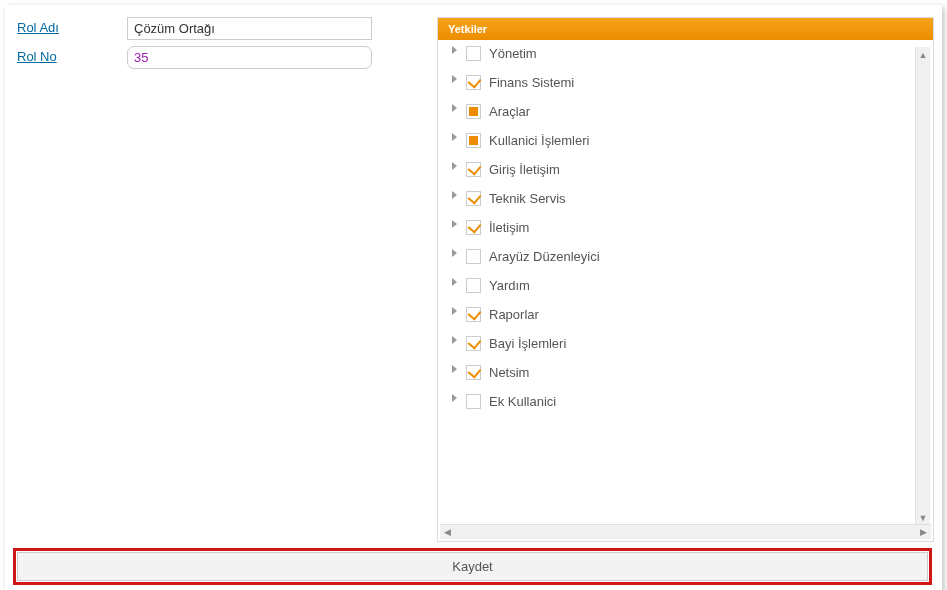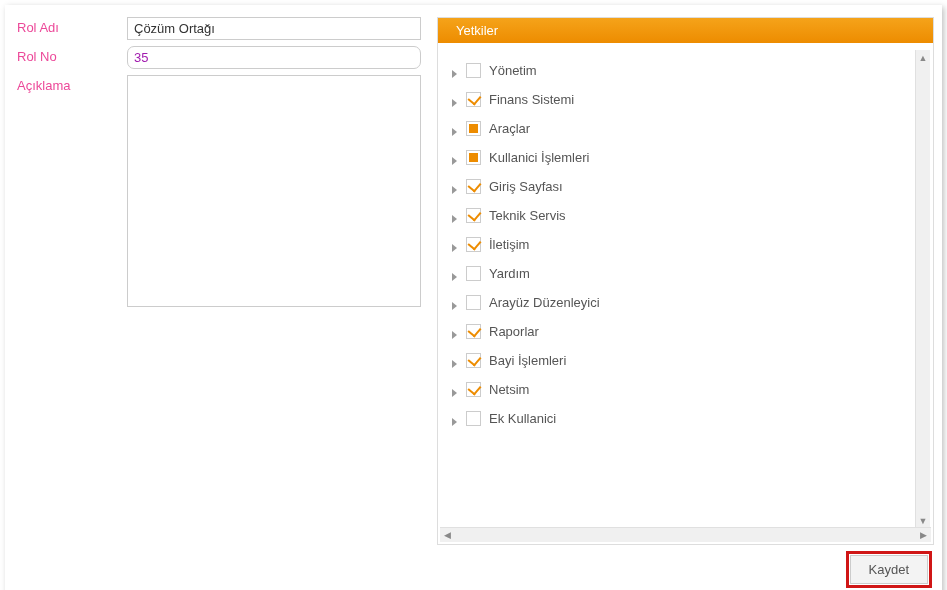--- a/index.html
+++ b/index.html
@@ -27,25 +27,26 @@
       width: 410px;
     }
     .form-row {
       display: flex;
       align-items: flex-start;
       margin-bottom: 6px;
     }
     .form-label {
       width: 110px;
       padding-top: 3px;
-      color: #ec4899;
-      font-size: 13px;
+      color: #0369a1;
+      font-size: 13px;
+      text-decoration: underline;
     }
     .form-input {
-      width: 294px;
+      width: 245px;
       padding: 3px 6px;
       border: 1px solid #ccc;
       font-size: 13px;
       color: #333;
       font-family: Arial, sans-serif;
       height: 23px;
     }
     .form-input.disabled {
       color: #a21caf;
       background: #fff;
@@ -61,41 +62,41 @@
       resize: none;
     }
     .permissions-panel {
       margin-left: 420px;
       width: 497px;
       border: 1px solid #ddd;
     }
     .permissions-header {
       background: linear-gradient(to bottom, #f5a31a, #ed8c00);
       color: #fff;
-      padding: 5px 18px;
-      font-weight: normal;
-      font-size: 13px;
+      padding: 5px 10px;
+      font-weight: bold;
+      font-size: 11px;
     }
     .permissions-body {
       background: #fff;
       padding: 6px 2px 2px 2px;
       position: relative;
     }
     .tree-scroll {
       height: 478px;
       overflow: hidden;
       position: relative;
     }
     .tree {
       list-style: none;
       padding-left: 12px;
     }
     .tree-item {
       display: flex;
-      align-items: flex-end;
+      align-items: flex-start;
       height: 29px;
     }
     .expand-icon {
       width: 0;
       height: 0;
       border-top: 4px solid transparent;
       border-bottom: 4px solid transparent;
       border-left: 5px solid #999;
       margin-right: 9px;
       cursor: pointer;
@@ -172,20 +173,21 @@
       color: #888;
       font-size: 9px;
       cursor: pointer;
     }
     .hscroll-right { margin-left: auto; }
     .button-bar {
       margin-top: 10px;
       display: flex;
       justify-content: flex-end;
       padding-right: 2px;
+      flex-direction: column;
     }
     .btn {
       padding: 6px 18px;
       background: #f3f3f3;
       border: 1px solid #ccc;
       color: #555;
       font-size: 13px;
       cursor: pointer;
       font-family: Arial, sans-serif;
       min-width: 78px;
@@ -202,24 +204,20 @@
 
   <div class="form-left">
     <div class="form-row">
       <div class="form-label">Rol Adı</div>
       <input class="form-input" type="text" value="Çözüm Ortağı" style="">
     </div>
     <div class="form-row">
       <div class="form-label">Rol No</div>
       <input class="form-input disabled" type="text" readonly="" value="35" style="">
     </div>
-    <div class="form-row">
-      <div class="form-label">Açıklama</div>
-      <textarea class="form-textarea" style=""></textarea>
-    </div>
   </div>
 
   <div class="permissions-panel">
     <div class="permissions-header">Yetkiler</div>
     <div class="permissions-body">
       <div class="tree-scroll">
         <ul class="tree" id="perm-tree">
             <li class="tree-item">
               <span class="expand-icon"></span>
               <span class="checkbox"></span>
@@ -236,41 +234,41 @@
               <span class="tree-label">Araçlar</span>
             </li>
             <li class="tree-item">
               <span class="expand-icon"></span>
               <span class="checkbox partial"></span>
               <span class="tree-label">Kullanici İşlemleri</span>
             </li>
             <li class="tree-item">
               <span class="expand-icon"></span>
               <span class="checkbox checked"></span>
-              <span class="tree-label">Giriş Sayfası</span>
+              <span class="tree-label">Giriş İletişim</span>
             </li>
             <li class="tree-item">
               <span class="expand-icon"></span>
               <span class="checkbox checked"></span>
               <span class="tree-label">Teknik Servis</span>
             </li>
             <li class="tree-item">
               <span class="expand-icon"></span>
               <span class="checkbox checked"></span>
               <span class="tree-label">İletişim</span>
+            </li>
+            <li class="tree-item">
+              <span class="expand-icon"></span>
+              <span class="checkbox"></span>
+              <span class="tree-label">Arayüz Düzenleyici</span>
             </li>
             <li class="tree-item">
               <span class="expand-icon"></span>
               <span class="checkbox"></span>
               <span class="tree-label">Yardım</span>
-            </li>
-            <li class="tree-item">
-              <span class="expand-icon"></span>
-              <span class="checkbox"></span>
-              <span class="tree-label">Arayüz Düzenleyici</span>
             </li>
             <li class="tree-item">
               <span class="expand-icon"></span>
               <span class="checkbox checked"></span>
               <span class="tree-label">Raporlar</span>
             </li>
             <li class="tree-item">
               <span class="expand-icon"></span>
               <span class="checkbox checked"></span>
               <span class="tree-label">Bayi İşlemleri</span>

